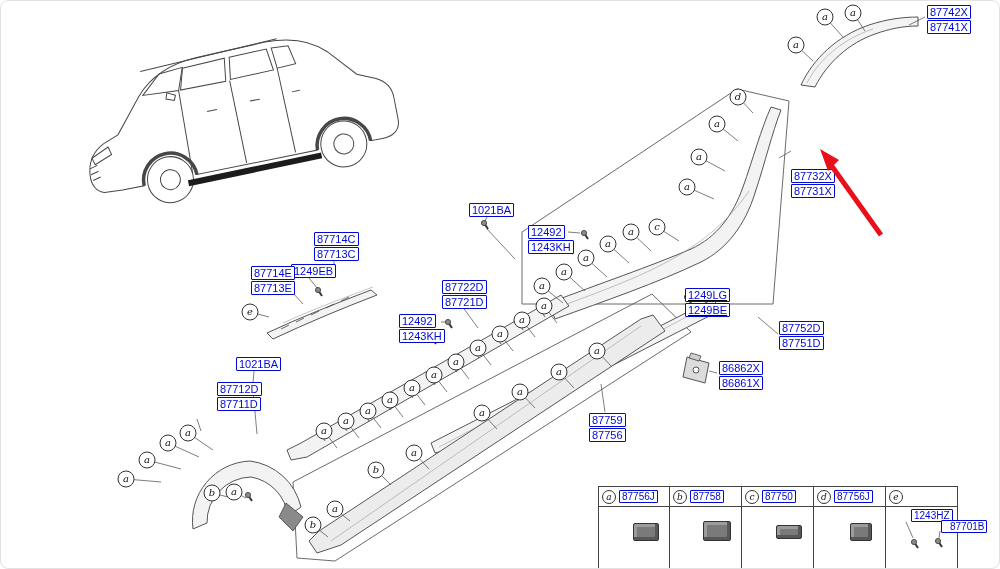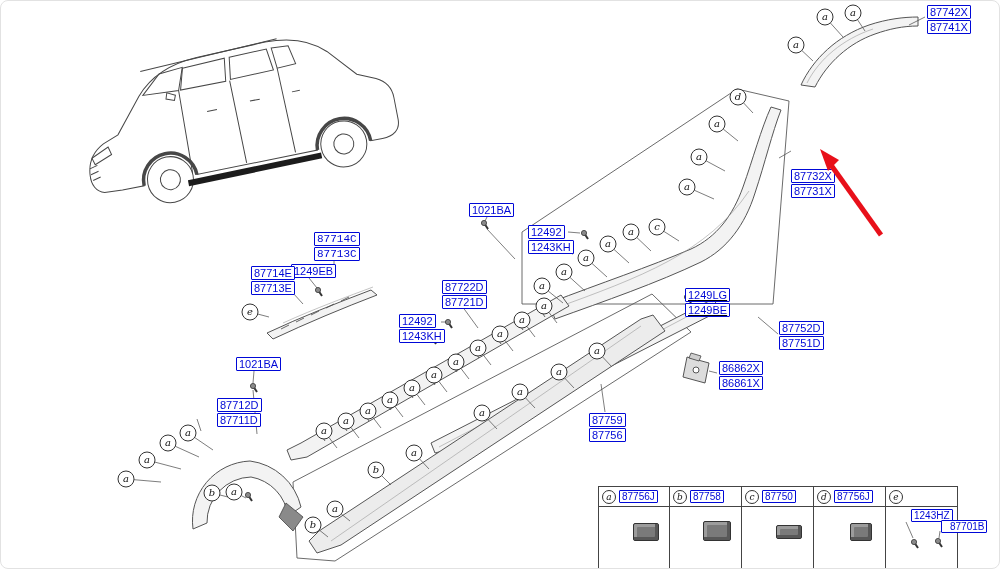--- a/index.html
+++ b/index.html
@@ -390,21 +390,21 @@
         <div class="pline">87732X</div>
         <div class="pline">87731X</div>
       </div>
       <div class="plabel" style="left: 468px; top: 202px;">
         <div class="pline">1021BA</div>
       </div>
       <div class="plabel" style="left: 527px; top: 224px;">
         <div class="pline">12492</div>
         <div class="pline">1243KH</div>
       </div>
-      <div class="plabel" style="left: 313px; top: 231px; font-family: Liberation Mono, monospace;">
+      <div class="plabel" style="left: 313px; top: 231px;">
         <div class="pline">87714C</div>
         <div class="pline">87713C</div>
       </div>
       <div class="plabel" style="left: 290px; top: 263px; justify-content: flex-end;">
         <div class="pline">1249EB</div>
       </div>
       <div class="plabel" style="left: 250px; top: 265px;">
         <div class="pline">87714E</div>
         <div class="pline">87713E</div>
       </div>
@@ -412,21 +412,21 @@
         <div class="pline">87722D</div>
         <div class="pline">87721D</div>
       </div>
       <div class="plabel" style="left: 398px; top: 313px;">
         <div class="pline">12492</div>
         <div class="pline">1243KH</div>
       </div>
       <div class="plabel" style="left: 235px; top: 356px;">
         <div class="pline">1021BA</div>
       </div>
-      <div class="plabel" style="left: 176px; top: 397px; padding-left: 40px;">
+      <div class="plabel" style="left: 176px; top: 381px; padding-left: 40px;">
         <div class="pline">87712D</div>
         <div class="pline">87711D</div>
       </div>
       <div class="plabel" style="left: 684px; top: 287px; text-decoration: underline;">
         <div class="pline">1249LG</div>
         <div class="pline">1249BE</div>
       </div>
       <div class="plabel" style="left: 778px; top: 320px;">
         <div class="pline">87752D</div>
         <div class="pline">87751D</div>

